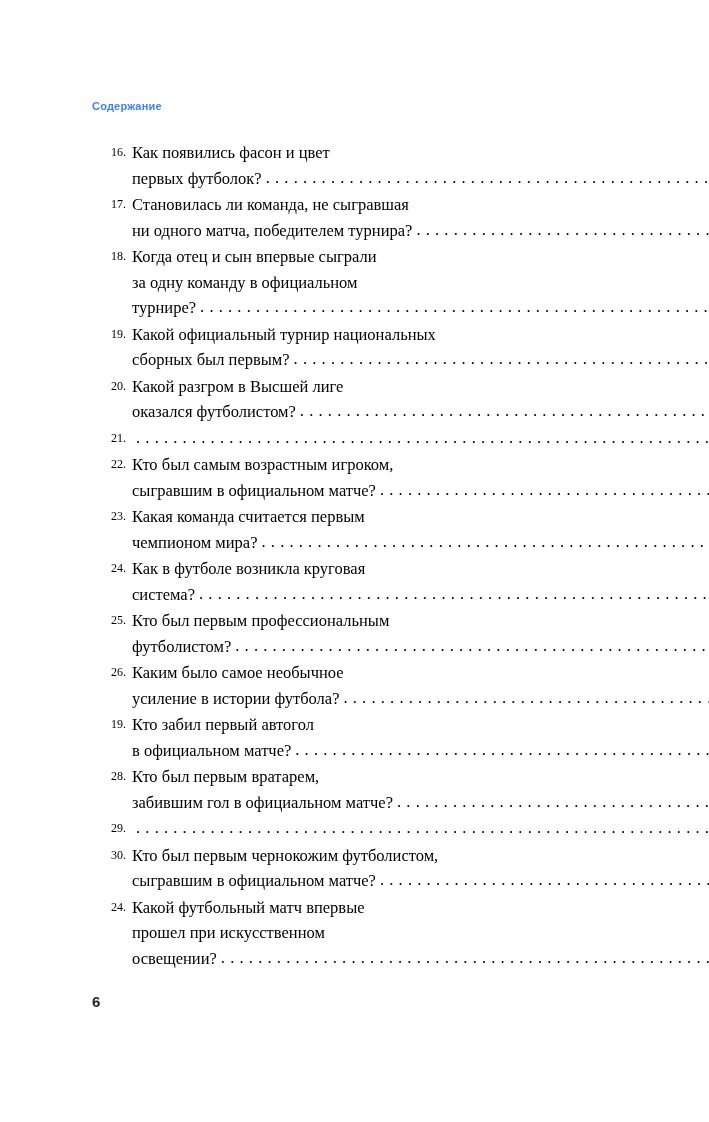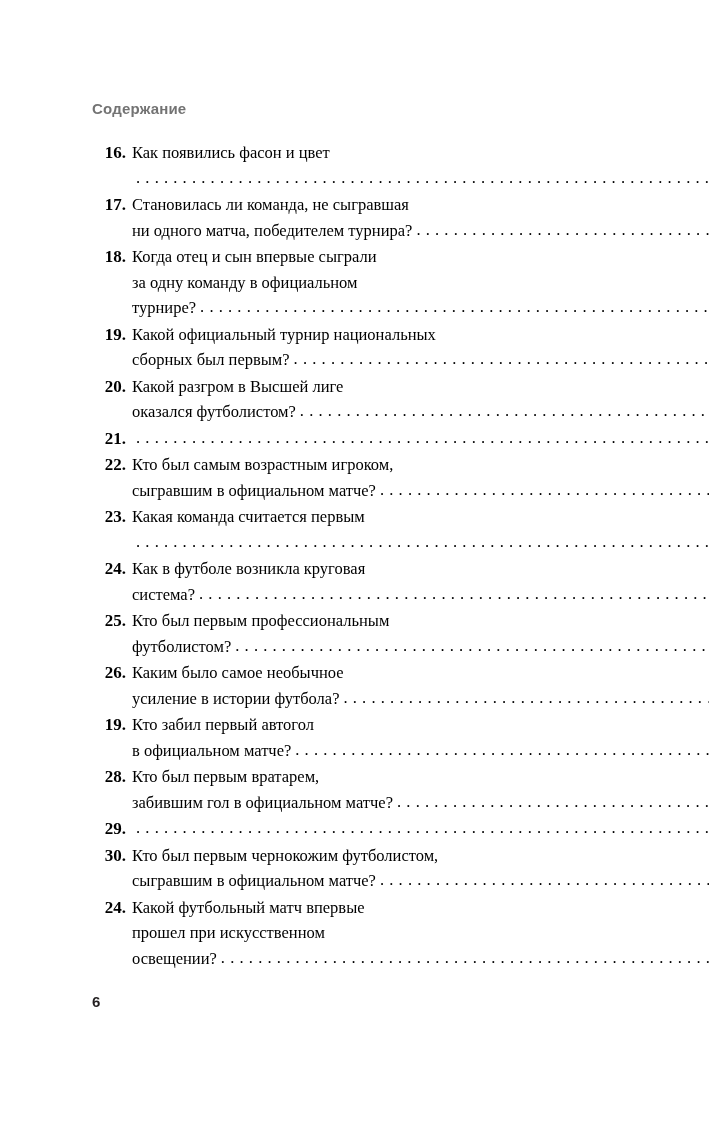--- a/index.html
+++ b/index.html
@@ -21,39 +21,39 @@
     top: 0;
     width: 709px;
     height: 1122px;
   }
   .running-head {
     position: absolute;
     left: 92px;
     top: 100px;
     font-family: "Liberation Sans", sans-serif;
     font-weight: bold;
-    font-size: 15px;
-    color: #737373;
+    font-size: 11px;
+    color: #3b82f6;
     letter-spacing: 0.2px;
   }
   .toc {
     position: absolute;
     left: 92px;
     top: 140px;
     width: 530px;
   }
   .toc-entry {
     display: flex;
     align-items: flex-start;
     margin-bottom: 1px;
   }
   .toc-num {
     font-family: "Liberation Serif", serif;
-    font-weight: bold;
-    font-size: 17px;
+    font-weight: normal;
+    font-size: 12px;
     line-height: 25.5px;
     width: 34px;
     text-align: right;
     padding-right: 6px;
     flex: 0 0 auto;
     white-space: nowrap;
   }
   .toc-body {
     flex: 1 1 auto;
     font-size: 16.5px;
@@ -96,20 +96,21 @@
   <div class="running-head">Содержание</div>
 
   <div class="toc">
       <div class="toc-entry">
         <div class="toc-num">16.</div>
         <div class="toc-body">
           <div class="toc-line">
             <span class="toc-text">Как появились фасон и цвет</span>
           </div>
           <div class="toc-line">
+            <span class="toc-text">первых футболок?</span>
             <span class="toc-dots">................................................................................</span>
           </div>
         </div>
       </div>
       <div class="toc-entry">
         <div class="toc-num">17.</div>
         <div class="toc-body">
           <div class="toc-line">
             <span class="toc-text">Становилась ли команда, не сыгравшая</span>
           </div>
@@ -178,20 +179,21 @@
           </div>
         </div>
       </div>
       <div class="toc-entry">
         <div class="toc-num">23.</div>
         <div class="toc-body">
           <div class="toc-line">
             <span class="toc-text">Какая команда считается первым</span>
           </div>
           <div class="toc-line">
+            <span class="toc-text">чемпионом мира?</span>
             <span class="toc-dots">................................................................................</span>
           </div>
         </div>
       </div>
       <div class="toc-entry">
         <div class="toc-num">24.</div>
         <div class="toc-body">
           <div class="toc-line">
             <span class="toc-text">Как в футболе возникла круговая</span>
           </div>

